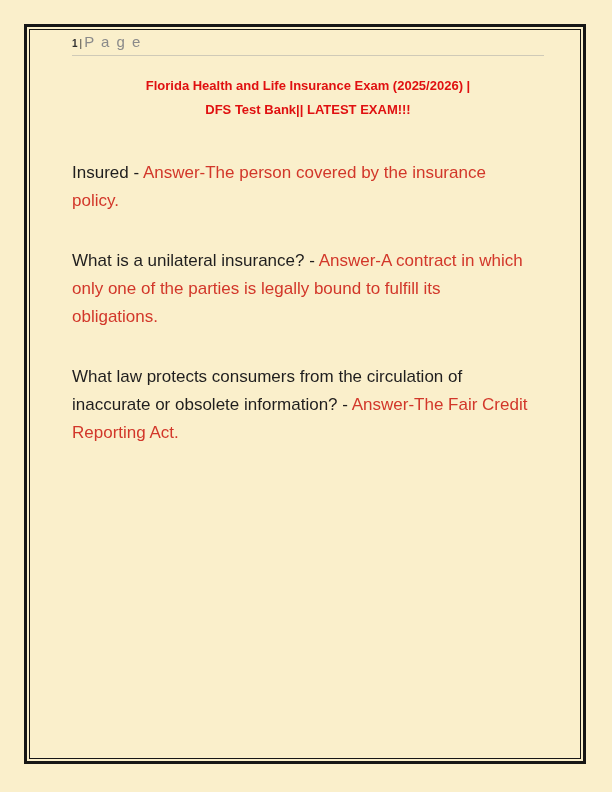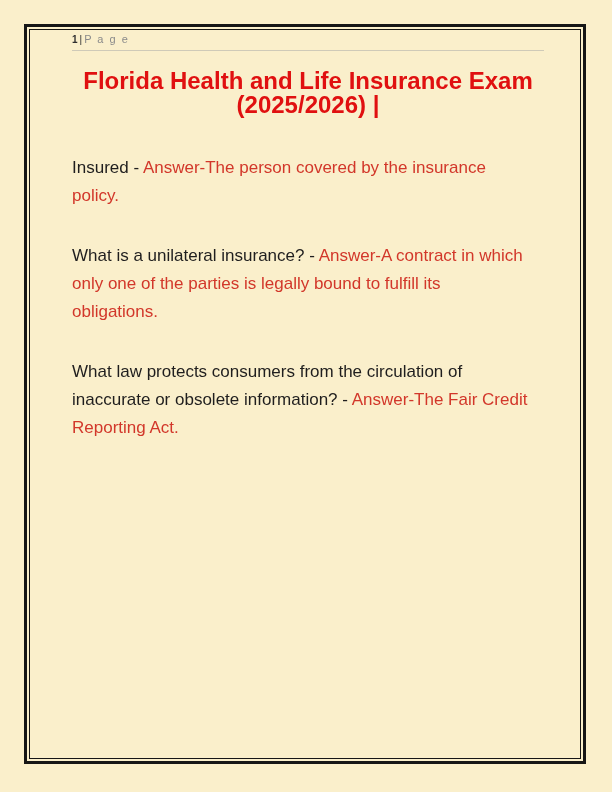--- a/index.html
+++ b/index.html
@@ -24,27 +24,27 @@
     position:absolute;inset:2px;border:1px solid var(--border);
   }
   .content{
     position:absolute;left:72px;top:33px;width:472px;
   }
   .pageheader{
     font-size:10px;color:#3c3c3c;white-space:nowrap;
   }
   .pg-num{font-weight:bold;color:#2f2f2f;}
   .pg-sep{color:#2f2f2f;margin:0 2px;}
-  .pg-word{color:#8a8a8a;font-size:11px;letter-spacing:1.5px;margin-top:30px;}
+  .pg-word{color:#8a8a8a;font-size:15px;letter-spacing:1.5px;margin-top:30px;}
   .header-rule{
     border:none;border-top:1px solid var(--rule);height:0;margin:5px 0 0 0;
   }
   .title{
     margin:18px 0 0 0;text-align:center;
-    font-size:24px;line-height:24px;font-weight:bold;color:var(--title-red);
+    font-size:13px;line-height:24px;font-weight:bold;color:var(--title-red);
   }
   .title-line{display:block;}
   .qa-list{margin-top:37px;}
   .qa{
     margin:0 14px 32px 0;font-size:17px;line-height:28px;color:var(--q-color);
   }
   .qa .q{color:var(--q-color);}
   .qa .a{color:var(--a-color);}
 </style>
 </head>
@@ -57,20 +57,21 @@
 
   <div class="content">
 
     <div class="pageheader">
       <span class="pg-num">1</span><span class="pg-sep">|</span><span class="pg-word">P a g e</span>
     </div>
     <div class="header-rule"></div>
 
     <h1 class="title">
       <span class="title-line">Florida Health and Life Insurance Exam (2025/2026) |</span>
+      <span class="title-line">DFS Test Bank|| LATEST EXAM!!!</span>
     </h1>
 
     <div class="qa-list">
       <p class="qa"><span class="q">Insured - </span><span class="a">Answer-The person covered by the insurance policy.</span></p>
 
 
       <p class="qa"><span class="q">What is a unilateral insurance? - </span><span class="a">Answer-A contract in which only one of the parties is legally bound to fulfill its obligations.</span></p>
 
       <p class="qa"><span class="q">What law protects consumers from the circulation of inaccurate or obsolete information? - </span><span class="a">Answer-The Fair Credit Reporting Act.</span></p>
 

